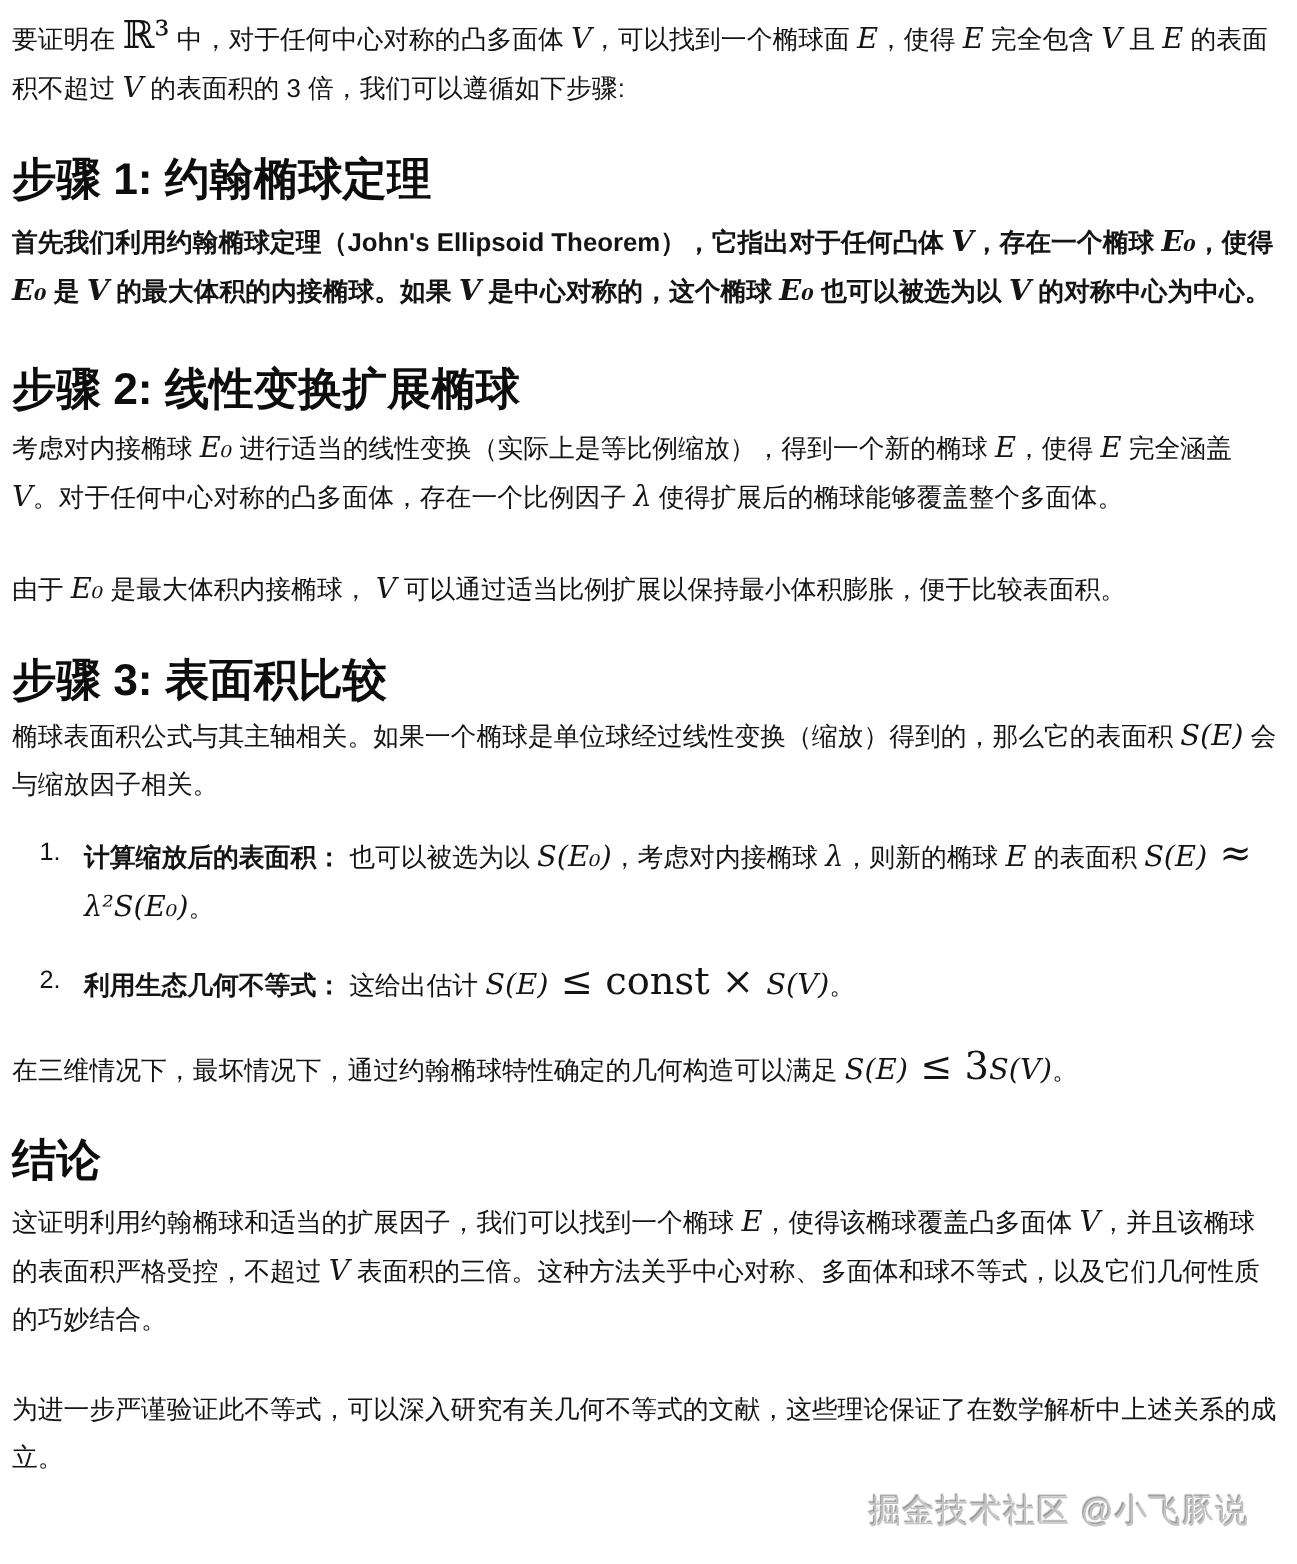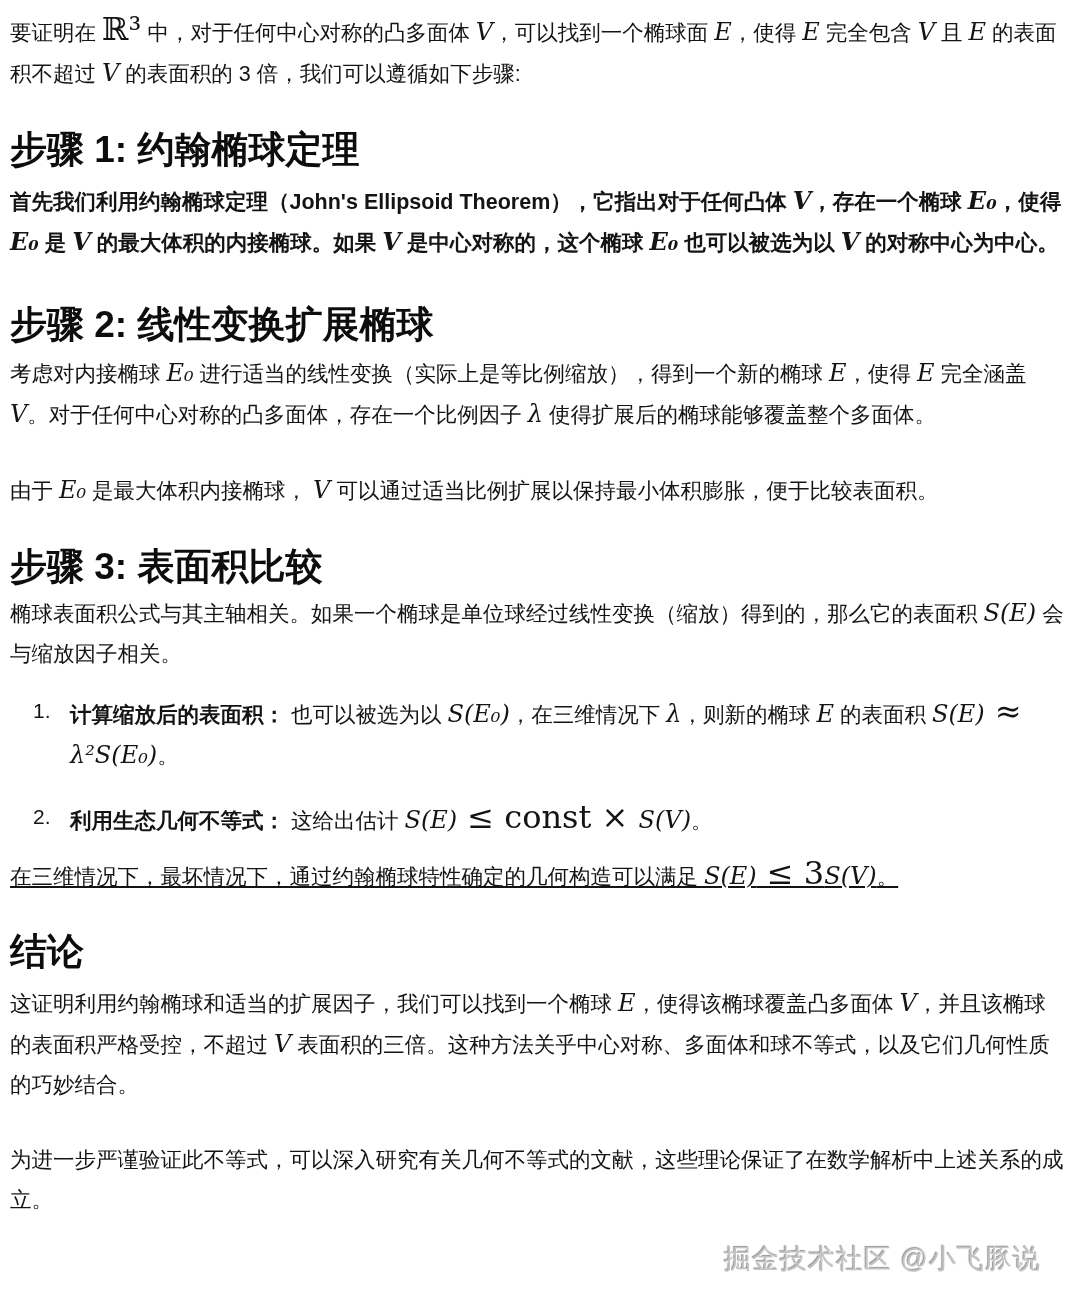--- a/index.html
+++ b/index.html
@@ -17,21 +17,21 @@
   #p-step1{margin-top:11px;font-weight:bold;}
   #h-step2{margin-top:42px;}
   #p-step2a{margin-top:8px;}
   #p-step2b{margin-top:35px;}
   #h-step3{margin-top:36px;}
   #p-step3a{margin-top:6px;}
   #list-step3{margin:17px 0 0 0;padding:0 0 0 60px;list-style:none;}
   #list-step3 li{font-size:21.5px;line-height:40px;position:relative;}
   #list-step3 li + li{margin-top:21px;}
   #list-step3 .num{position:absolute;left:-37px;top:0;font-size:21px;}
-  #p-step3b{margin-top:12px;text-decoration:underline;}
+  #p-step3b{margin-top:27px;}
   #h-conclusion{margin-top:35px;}
   #p-conc1{margin-top:11px;}
   #p-conc2{margin-top:35px;}
   
   .x{}
   .b{font-weight:700;}
   .m{font-family:"DejaVu Serif","Liberation Serif",serif;font-style:italic;font-size:24px;}
   .mu{font-family:"DejaVu Serif","Liberation Serif",serif;font-style:normal;font-size:32px;}
   
   .watermark{
@@ -55,21 +55,21 @@
   <h2 class="hd" id="h-step2">步骤 2: 线性变换扩展椭球</h2>
   <p class="para" id="p-step2a"><span class="x">考虑对内接椭球 </span><span class="m">E₀</span><span class="x"> 进行适当的线性变换（实际上是等比例缩放），得到一个新的椭球 </span><span class="m">E</span><span class="x">，使得 </span><span class="m">E</span><span class="x"> 完全涵盖 </span><span class="m">V</span><span class="x">。对于任何中心对称的凸多面体，存在一个比例因子 </span><span class="m">λ</span><span class="x"> 使得扩展后的椭球能够覆盖整个多面体。</span></p>
   <p class="para" id="p-step2b"><span class="x">由于 </span><span class="m">E₀</span><span class="x"> 是最大体积内接椭球， </span><span class="m">V</span><span class="x"> 可以通过适当比例扩展以保持最小体积膨胀，便于比较表面积。</span></p>
 
   <h2 class="hd" id="h-step3">步骤 3: 表面积比较</h2>
   <p class="para" id="p-step3a"><span class="x">椭球表面积公式与其主轴相关。如果一个椭球是单位球经过线性变换（缩放）得到的，那么它的表面积 </span><span class="m">S(E)</span><span class="x"> 会与缩放因子相关。</span></p>
 
   <ol id="list-step3">
     <li>
       <span class="num">1.</span>
-      <span><span class="b">计算缩放后的表面积：</span><span class="x"> 也可以被选为以 </span><span class="m">S(E₀)</span><span class="x">，在三维情况下 </span><span class="m">λ</span><span class="x">，则新的椭球 </span><span class="m">E</span><span class="x"> 的表面积 </span><span class="m">S(E)</span><span class="mu"> ≈ </span><span class="m">λ²S(E₀)</span><span class="x">。</span></span>
+      <span><span class="b">计算缩放后的表面积：</span><span class="x"> 也可以被选为以 </span><span class="m">S(E₀)</span><span class="x">，考虑对内接椭球 </span><span class="m">λ</span><span class="x">，则新的椭球 </span><span class="m">E</span><span class="x"> 的表面积 </span><span class="m">S(E)</span><span class="mu"> ≈ </span><span class="m">λ²S(E₀)</span><span class="x">。</span></span>
     </li>
     <li>
       <span class="num">2.</span>
       <span><span class="b">利用生态几何不等式：</span><span class="x"> 这给出估计 </span><span class="m">S(E)</span><span class="mu"> ≤ const × </span><span class="m">S(V)</span><span class="x">。</span></span>
     </li>
   </ol>
 
   <p class="para" id="p-step3b"><span class="x">在三维情况下，最坏情况下，通过约翰椭球特性确定的几何构造可以满足 </span><span class="m">S(E)</span><span class="mu"> ≤ 3</span><span class="m">S(V)</span><span class="x">。</span></p>
 
   <h2 class="hd" id="h-conclusion">结论</h2>

